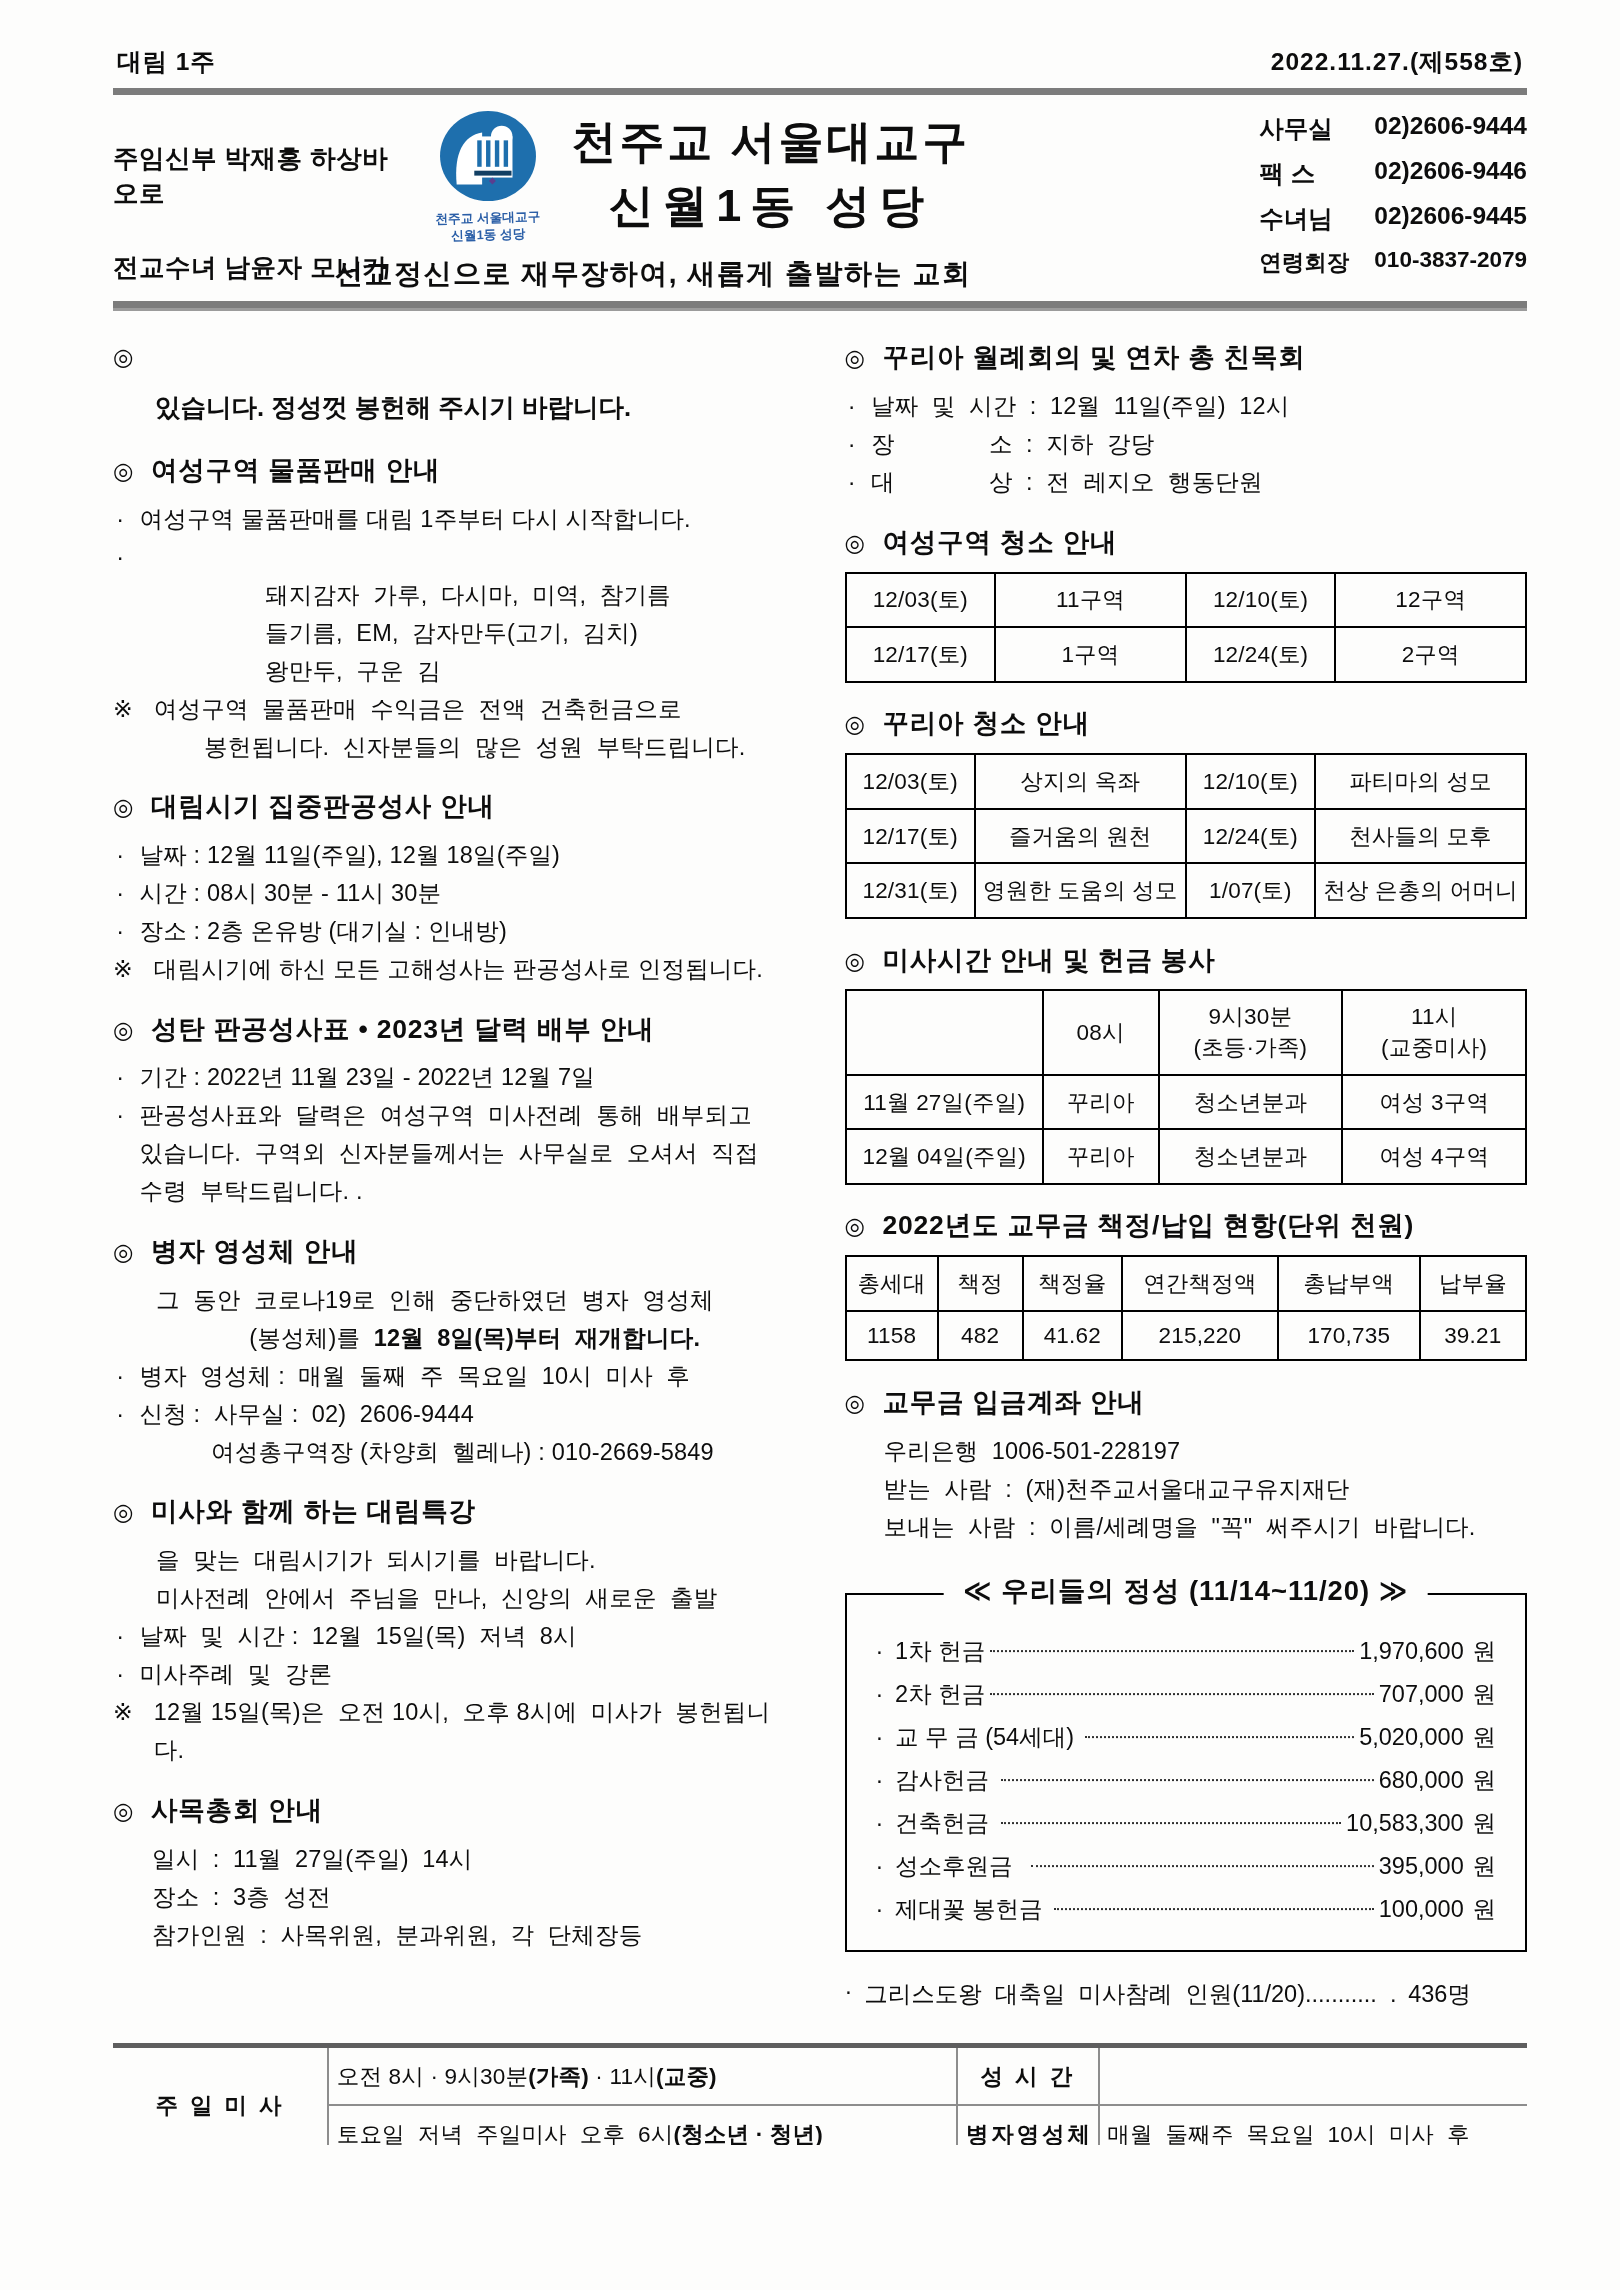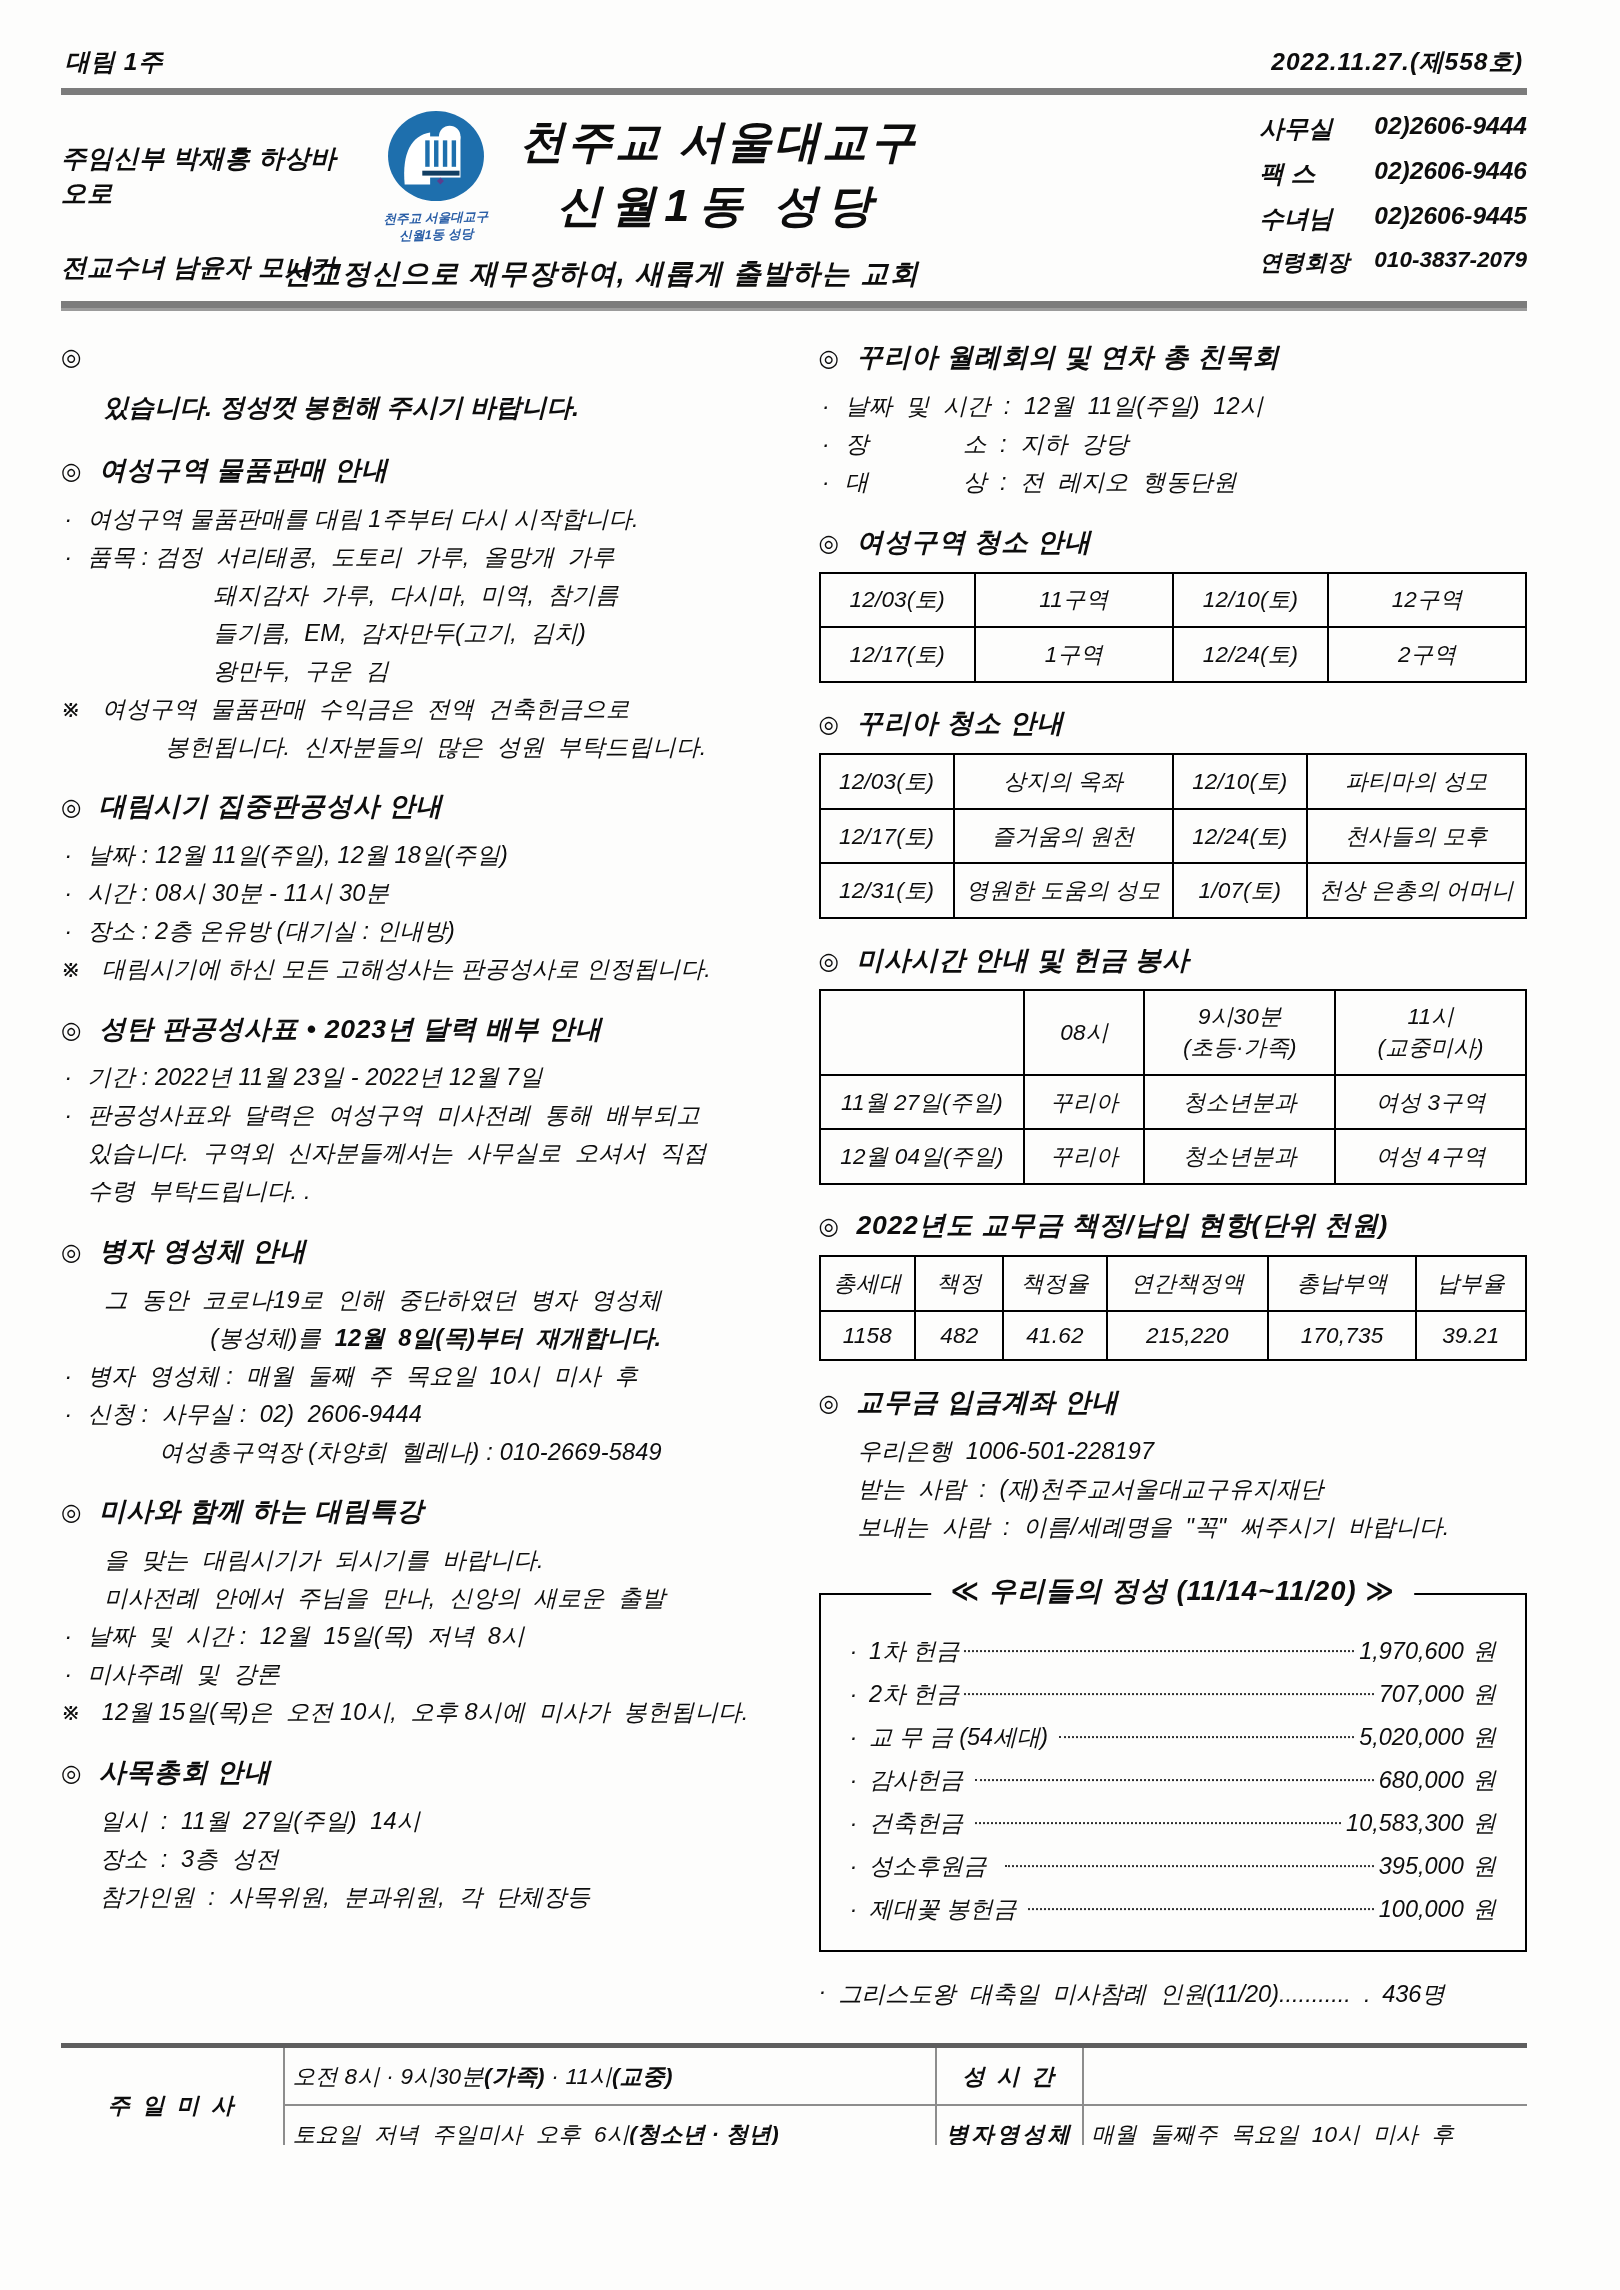--- a/index.html
+++ b/index.html
@@ -1,18 +1,18 @@
 <!DOCTYPE html>
 <html><head>
 <meta charset="utf-8">
 <style>
   * { margin:0; padding:0; box-sizing:border-box; }
   html,body { width:1620px; background:#fdfdfc; }
   body { font-family:"Liberation Sans","DejaVu Sans",sans-serif; color:#0d0d0d; }
-  .page { width:1620px; height:2145px; padding:45px 93px 0 61px; overflow:hidden; position:relative; background:#fdfdfc;font-style:italic; }
+  .page { width:1620px; height:2145px; padding:45px 93px 0 113px; overflow:hidden; position:relative; background:#fdfdfc; }
 
   .topbar { display:flex; justify-content:space-between; font-size:24.5px; font-weight:bold; padding:0 3.9px; letter-spacing:1px; }
   .rule-thick { height:6.9px; background:#7c7c7c; margin-top:9.8px; }
   .rule-thin { height:2.9px; background:#9b9b9b; }
 
   .masthead { position:relative; display:flex; padding:13.7px 0 11.8px 0; min-height:204px; }
   .mast-left { width:286px; font-size:25.5px; font-weight:bold; padding-top:33px; letter-spacing:0.5px; }
   .mast-left .name2 { margin-top:39px; }
   .mast-center { display:flex; gap:23.5px; margin-left:29px; }
   .logo-wrap { width:120px; text-align:center; padding-top:2px; }
@@ -148,21 +148,20 @@
         <div class="sec-head">
           <span class="marker">◎</span>
           <span>여성구역  물품판매  안내</span>
         </div>
         <div class="tline">
           <span class="bullet">·</span>
           <span>여성구역 물품판매를 대림 1주부터 다시 시작합니다.</span>
         </div>
         <div class="tline">
           <span class="bullet">·</span>
-          <span>품목 : 검정  서리태콩,  도토리  가루,  올망개  가루</span>
         </div>
         <div class="plain ind155">돼지감자  가루,  다시마,  미역,  참기름</div>
         <div class="plain ind155">들기름,  EM,  감자만두(고기,  김치)</div>
         <div class="plain ind155">왕만두,  구운  김</div>
         <div class="tline">
           <span class="note-mark">※</span>
           <span>여성구역  물품판매  수익금은  전액  건축헌금으로</span>
         </div>
         <div class="plain ind36">봉헌됩니다.  신자분들의  많은  성원  부탁드립니다.</div>
       </div>

